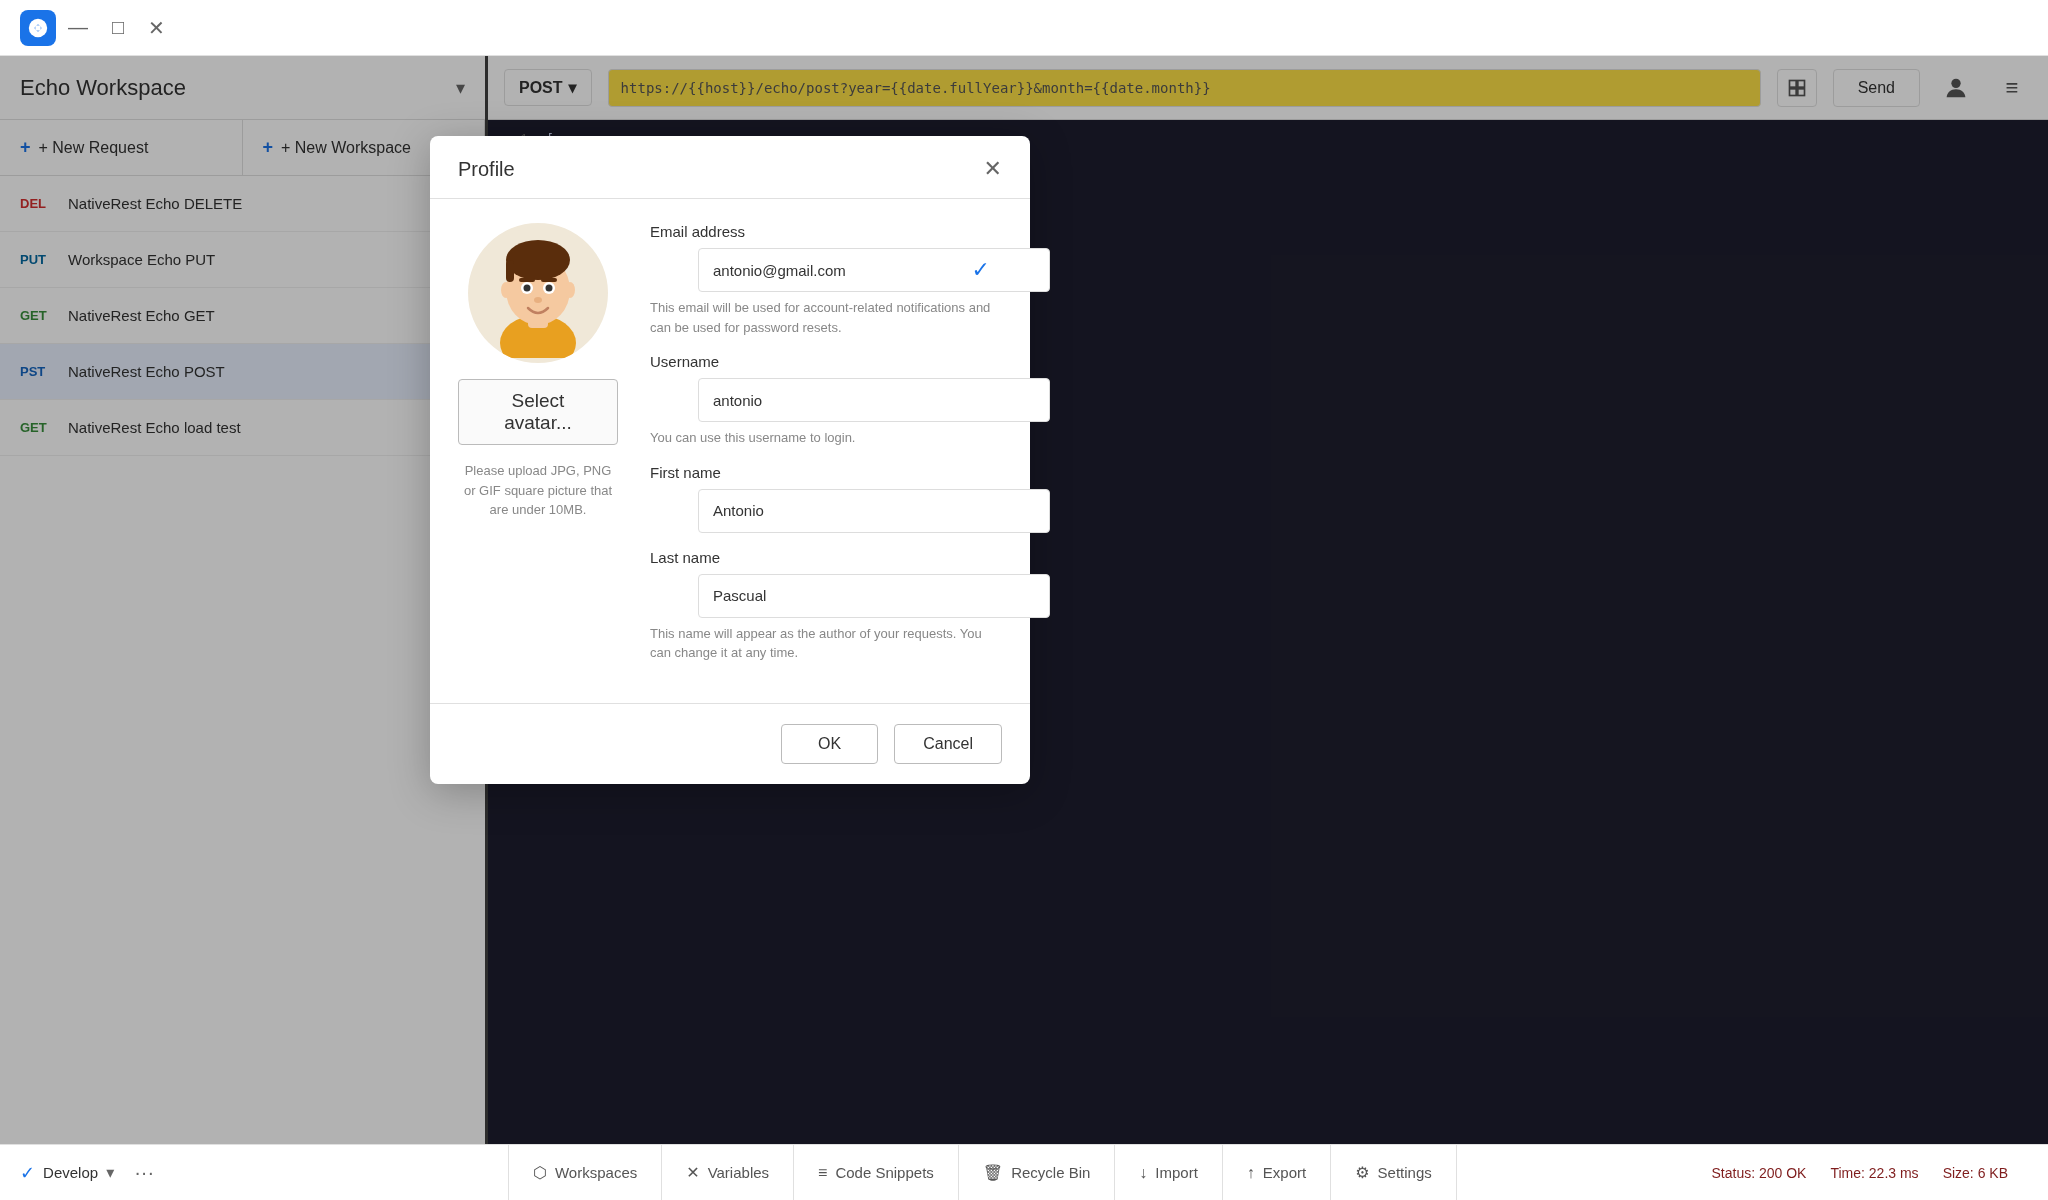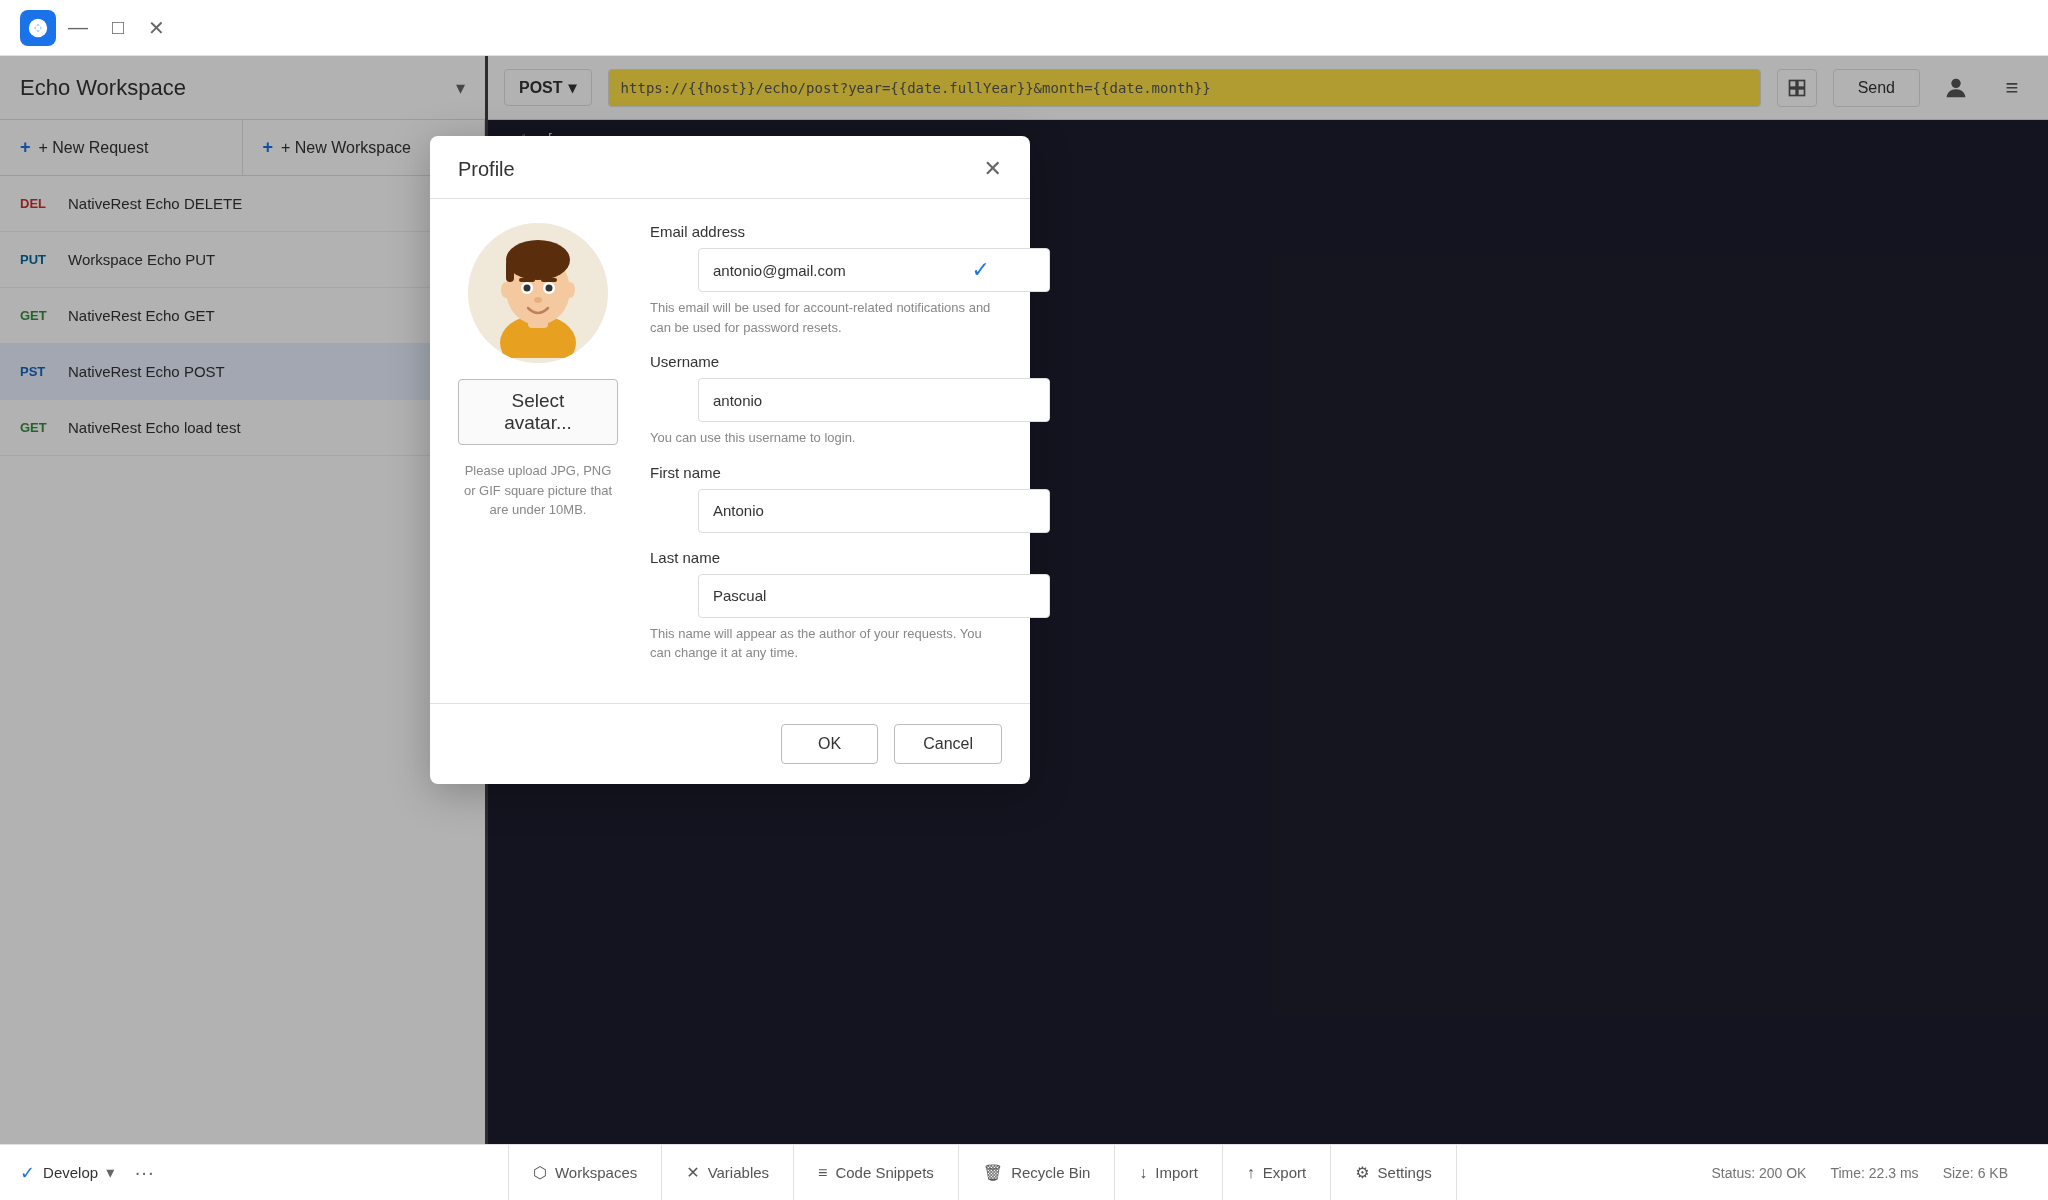--- a/index.html
+++ b/index.html
@@ -210,21 +210,21 @@
     .bottom-tabs { display: flex; gap: 0; flex: 1; }
     .bottom-tab {
       display: flex; align-items: center; gap: 8px;
       padding: 0 24px; height: 56px;
       font-size: 15px; color: #555; cursor: pointer;
       border-right: 1px solid #e0e0e0;
     }
     .bottom-tab:first-child { border-left: 1px solid #e0e0e0; }
     .bottom-tab-icon { font-size: 16px; }
     .status-bar { display: flex; gap: 24px; padding: 0 20px; }
-    .status-item { font-size: 14px; color: #737373; }
+    .status-item { font-size: 14px; color: #7f1d1d; }
 
     
     #overlay {
       position: absolute;
       top: 56px; left: 0; right: 0; bottom: 56px;
       background: rgba(0,0,0,0.3);
       z-index: 100;
       display: flex;
       align-items: flex-start;
       justify-content: flex-start;

